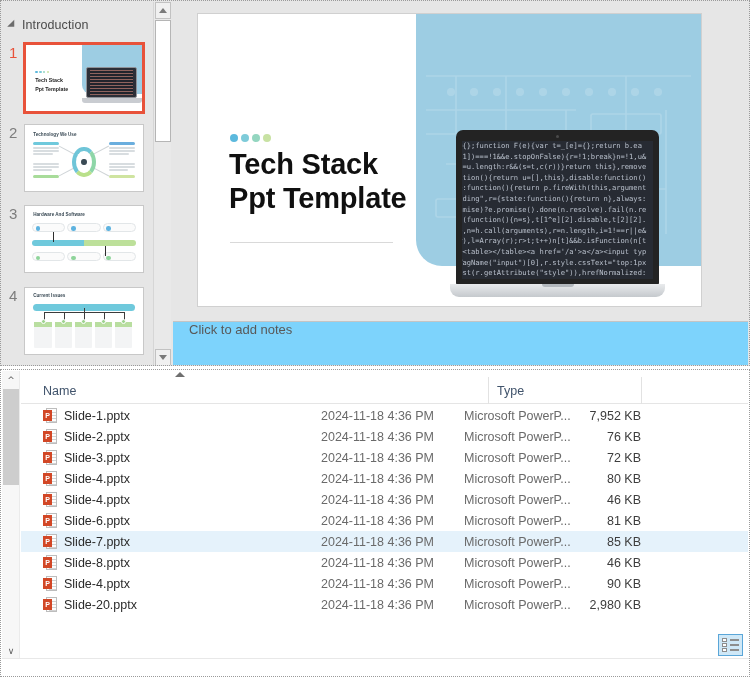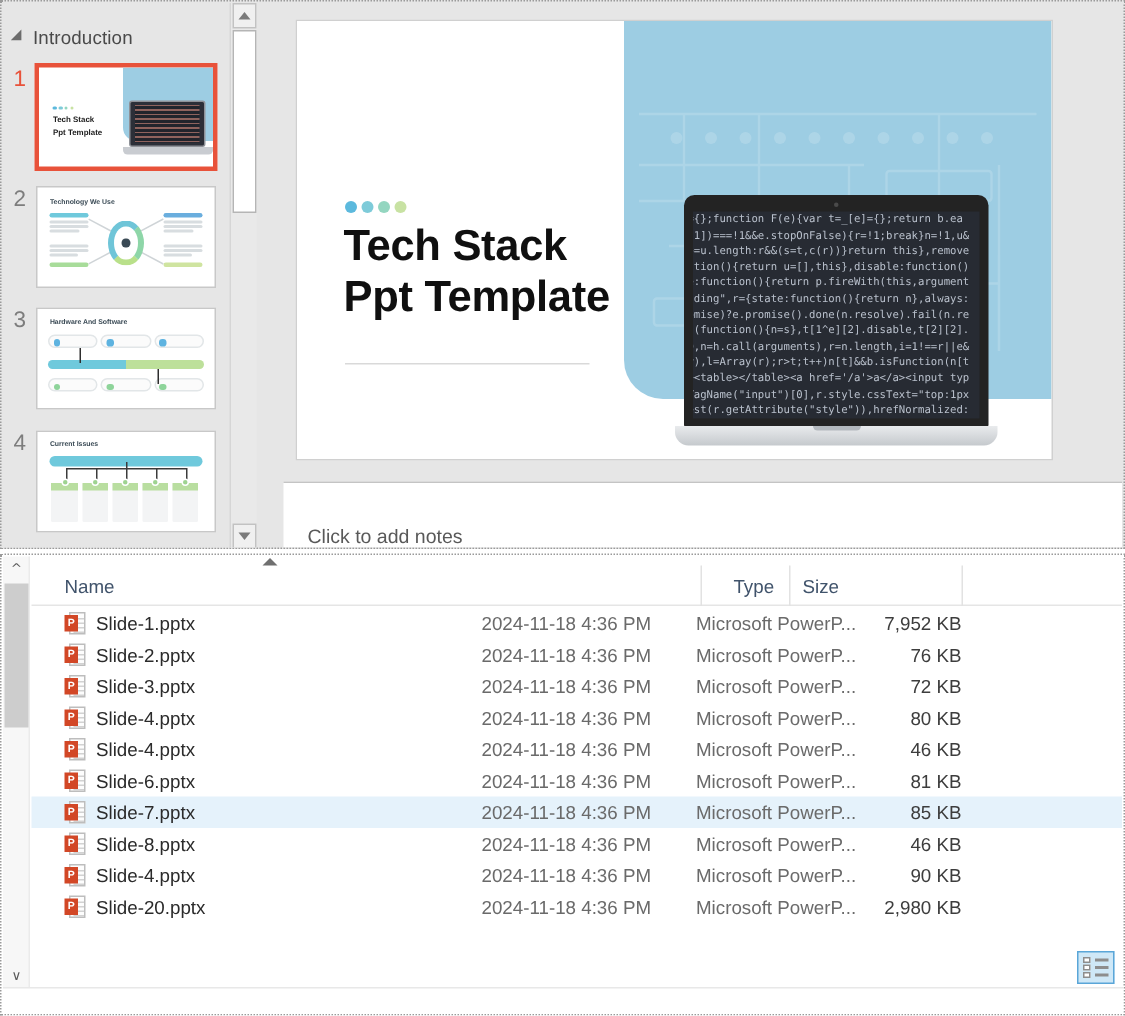--- a/index.html
+++ b/index.html
@@ -171,23 +171,23 @@
   #lap-base {
     position: absolute; left: 0; bottom: 0; width: 215px; height: 13px;
     background: linear-gradient(#e9ebed, #c5c9cd);
     border-radius: 0 0 9px 9px;
   }
   #lap-notch { position:absolute; left:50%; top:0; margin-left:-16px; width:32px; height:3px;
                background:#b3b8bd; border-radius:0 0 4px 4px;}
 
   
   #notes {
-    position: absolute; left: 188px; top: 320px; right: 1px; height: 44px;
-    background: #ffffff; border-top: 1px solid #c4c4c4;
-    display: flex; align-items: flex-end; padding-left: 16px;
+    position: absolute; left: 172px; top: 320px; right: 1px; height: 44px;
+    background: #7dd3fc; border-top: 1px solid #c4c4c4;
+    display: flex; align-items: flex-start; padding-left: 16px;
   }
   #notes-text { font-size: 13px; color: #595959; }
 
   
   #fx-pane {
     position: absolute; left: 0; top: 369px; width: 750px; height: 308px;
     background: #ffffff;
     border: 1px dotted #9a9a9a;
     overflow: hidden;
   }
@@ -489,25 +489,22 @@
       <div id="fx-sb-dn">∨</div>
     </div>
 
     <div id="fx-body">
 
       <div id="fx-head">
         <div class="fx-col" style="left:14px;width:286px;">
           <span>Name</span>
           <span id="sort-caret"></span>
         </div>
-        <div class="fx-col" style="left:446px;width:62px;justify-content:center;">
+        <div class="fx-col" style="left:467px;width:62px;">
           <span>Type</span>
-        </div>
-        <div class="fx-col" style="left:505px;width:115px;">
-          <span>Size</span>
         </div>
         <div class="fx-col" style="left:620px;width:60px;border-left:1px solid #e2e2e2;"></div>
       </div>
 
       <div id="fx-rows">
 
         <div class="fx-row">
           <span class="c-name">
             <span class="ppt-icon">
               <span class="sheet"></span>

